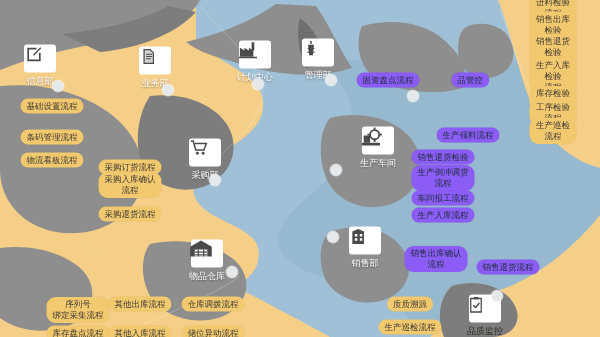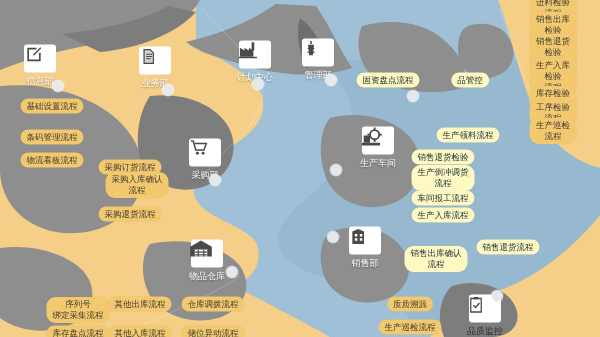--- a/index.html
+++ b/index.html
@@ -18,21 +18,21 @@
     background:#f3c96f;
     color:#3d3a33;
     border-radius:9px;
     font-size:8.5px;
     line-height:11px;
     padding:2px 6px;
     white-space:pre-line;
     box-shadow:0 0 0 0.5px rgba(0,0,0,0.04);
   }
   .chip.blue{
-    background:#fef9c3;
+    background:#8b5cf6;
     color:#20303c;
   }
   .hub{position:absolute;transform:translate(-50%,-50%);text-align:center;}
   .hub .ico{
     width:32px;height:28px;margin:0 auto 2px auto;
     background:#ffffff;border-radius:3px;
     display:flex;align-items:center;justify-content:center;
   }
   .hub .ico svg{display:block;}
   .hub .cap{
@@ -188,21 +188,21 @@
           <path fill="#4a4a4a" d="M9 2h6v3H9z"></path>
           <path fill="none" stroke="#4a4a4a" stroke-width="2" d="M8.5 13l3 3 5-6"></path>
         </svg>
       </div>
       <div class="cap dark">品质监控</div>
     </div>
     <div class="node" style="left: 52px; top: 104px;"><span class="chip">基础设置流程</span></div>
     <div class="node" style="left: 52px; top: 135px;"><span class="chip">条码管理流程</span></div>
     <div class="node" style="left: 52px; top: 158px;"><span class="chip">物流看板流程</span></div>
     <div class="node" style="left: 130px; top: 165px;"><span class="chip">采购订货流程</span></div>
-    <div class="node" style="left: 137px; top: 185px;"><span class="chip">采购入库确认
+    <div class="node" style="left: 130px; top: 185px;"><span class="chip">采购入库确认
 流程</span></div>
     <div class="node" style="left: 130px; top: 212px;"><span class="chip">采购退货流程</span></div>
     <div class="node" style="left: 388px; top: 78px;"><span class="chip blue">固资盘点流程</span></div>
     <div class="node" style="left: 470px; top: 78px;"><span class="chip blue">品管控</span></div>
     <div class="node" style="left: 553px; top: 8px;"><span class="chip">进料检验流程</span></div>
     <div class="node" style="left: 553px; top: 30px;"><span class="chip">销售出库检验
 流程</span></div>
     <div class="node" style="left: 553px; top: 52px;"><span class="chip">销售退货检验
 流程</span></div>
     <div class="node" style="left: 553px; top: 76px;"><span class="chip">生产入库检验
@@ -211,21 +211,21 @@
     <div class="node" style="left: 553px; top: 113px;"><span class="chip">工序检验流程</span></div>
     <div class="node" style="left: 553px; top: 131px;"><span class="chip">生产巡检流程</span></div>
     <div class="node" style="left: 468px; top: 133px;"><span class="chip blue">生产领料流程</span></div>
     <div class="node" style="left: 443px; top: 155px;"><span class="chip blue">销售退货检验</span></div>
     <div class="node" style="left: 443px; top: 178px; text-align: center;"><span class="chip blue">生产倒冲调货
 流程</span></div>
     <div class="node" style="left: 443px; top: 196px;"><span class="chip blue">车间报工流程</span></div>
     <div class="node" style="left: 443px; top: 213px;"><span class="chip blue">生产入库流程</span></div>
     <div class="node" style="left: 436px; top: 259px;"><span class="chip blue">销售出库确认
 流程</span></div>
-    <div class="node" style="left: 508px; top: 245px;"><span class="chip blue">销售退货流程</span></div>
+    <div class="node" style="left: 508px; top: 265px;"><span class="chip blue">销售退货流程</span></div>
     <div class="node" style="left: 78px; top: 310px;"><span class="chip">序列号
 绑定采集流程</span></div>
     <div class="node" style="left: 78px; top: 331px;"><span class="chip">库存盘点流程</span></div>
     <div class="node" style="left: 140px; top: 302px;"><span class="chip">其他出库流程</span></div>
     <div class="node" style="left: 140px; top: 331px;"><span class="chip">其他入库流程</span></div>
     <div class="node" style="left: 213px; top: 302px;"><span class="chip">仓库调拨流程</span></div>
     <div class="node" style="left: 213px; top: 331px;"><span class="chip">储位异动流程</span></div>
     <div class="node" style="left: 410px; top: 302px;"><span class="chip">质质溯源</span></div>
     <div class="node" style="left: 410px; top: 325px;"><span class="chip">生产巡检流程</span></div>
     <div class="dot" style="left: 58px; top: 86px;"></div>

